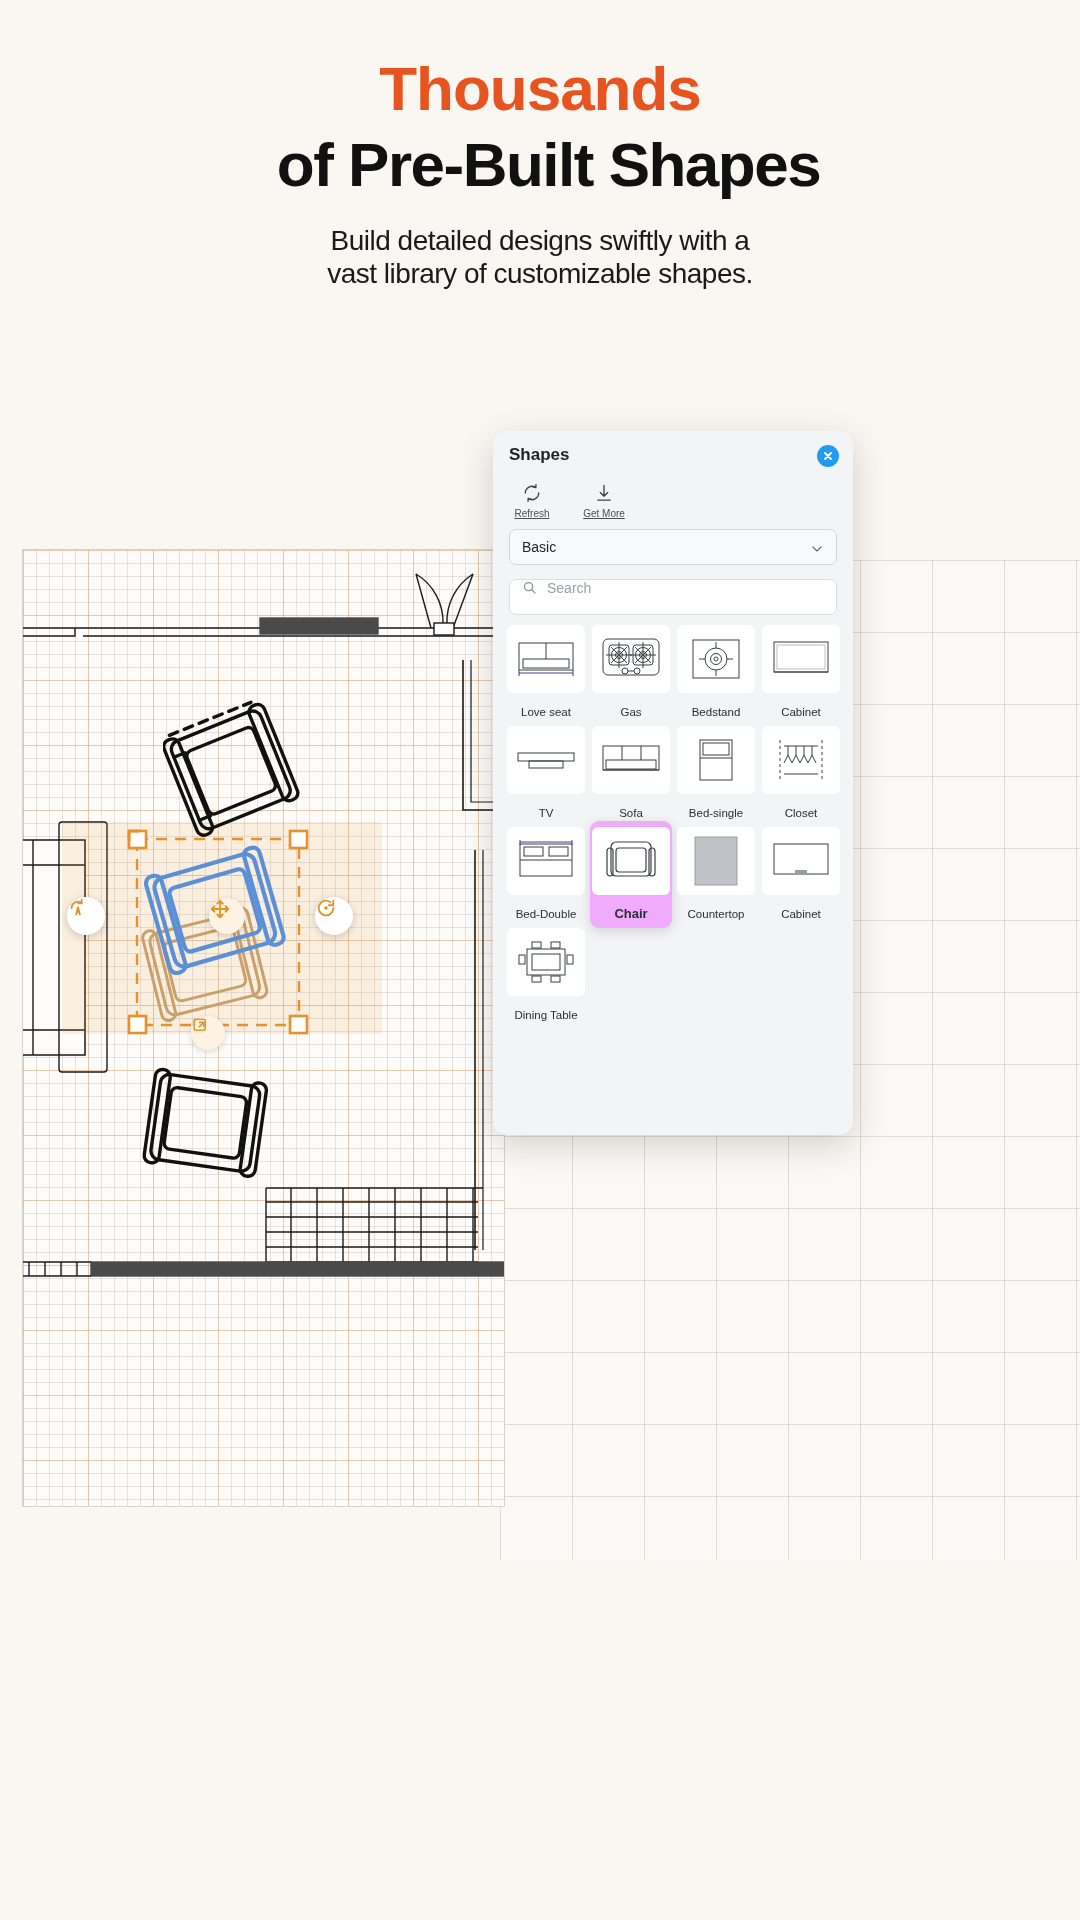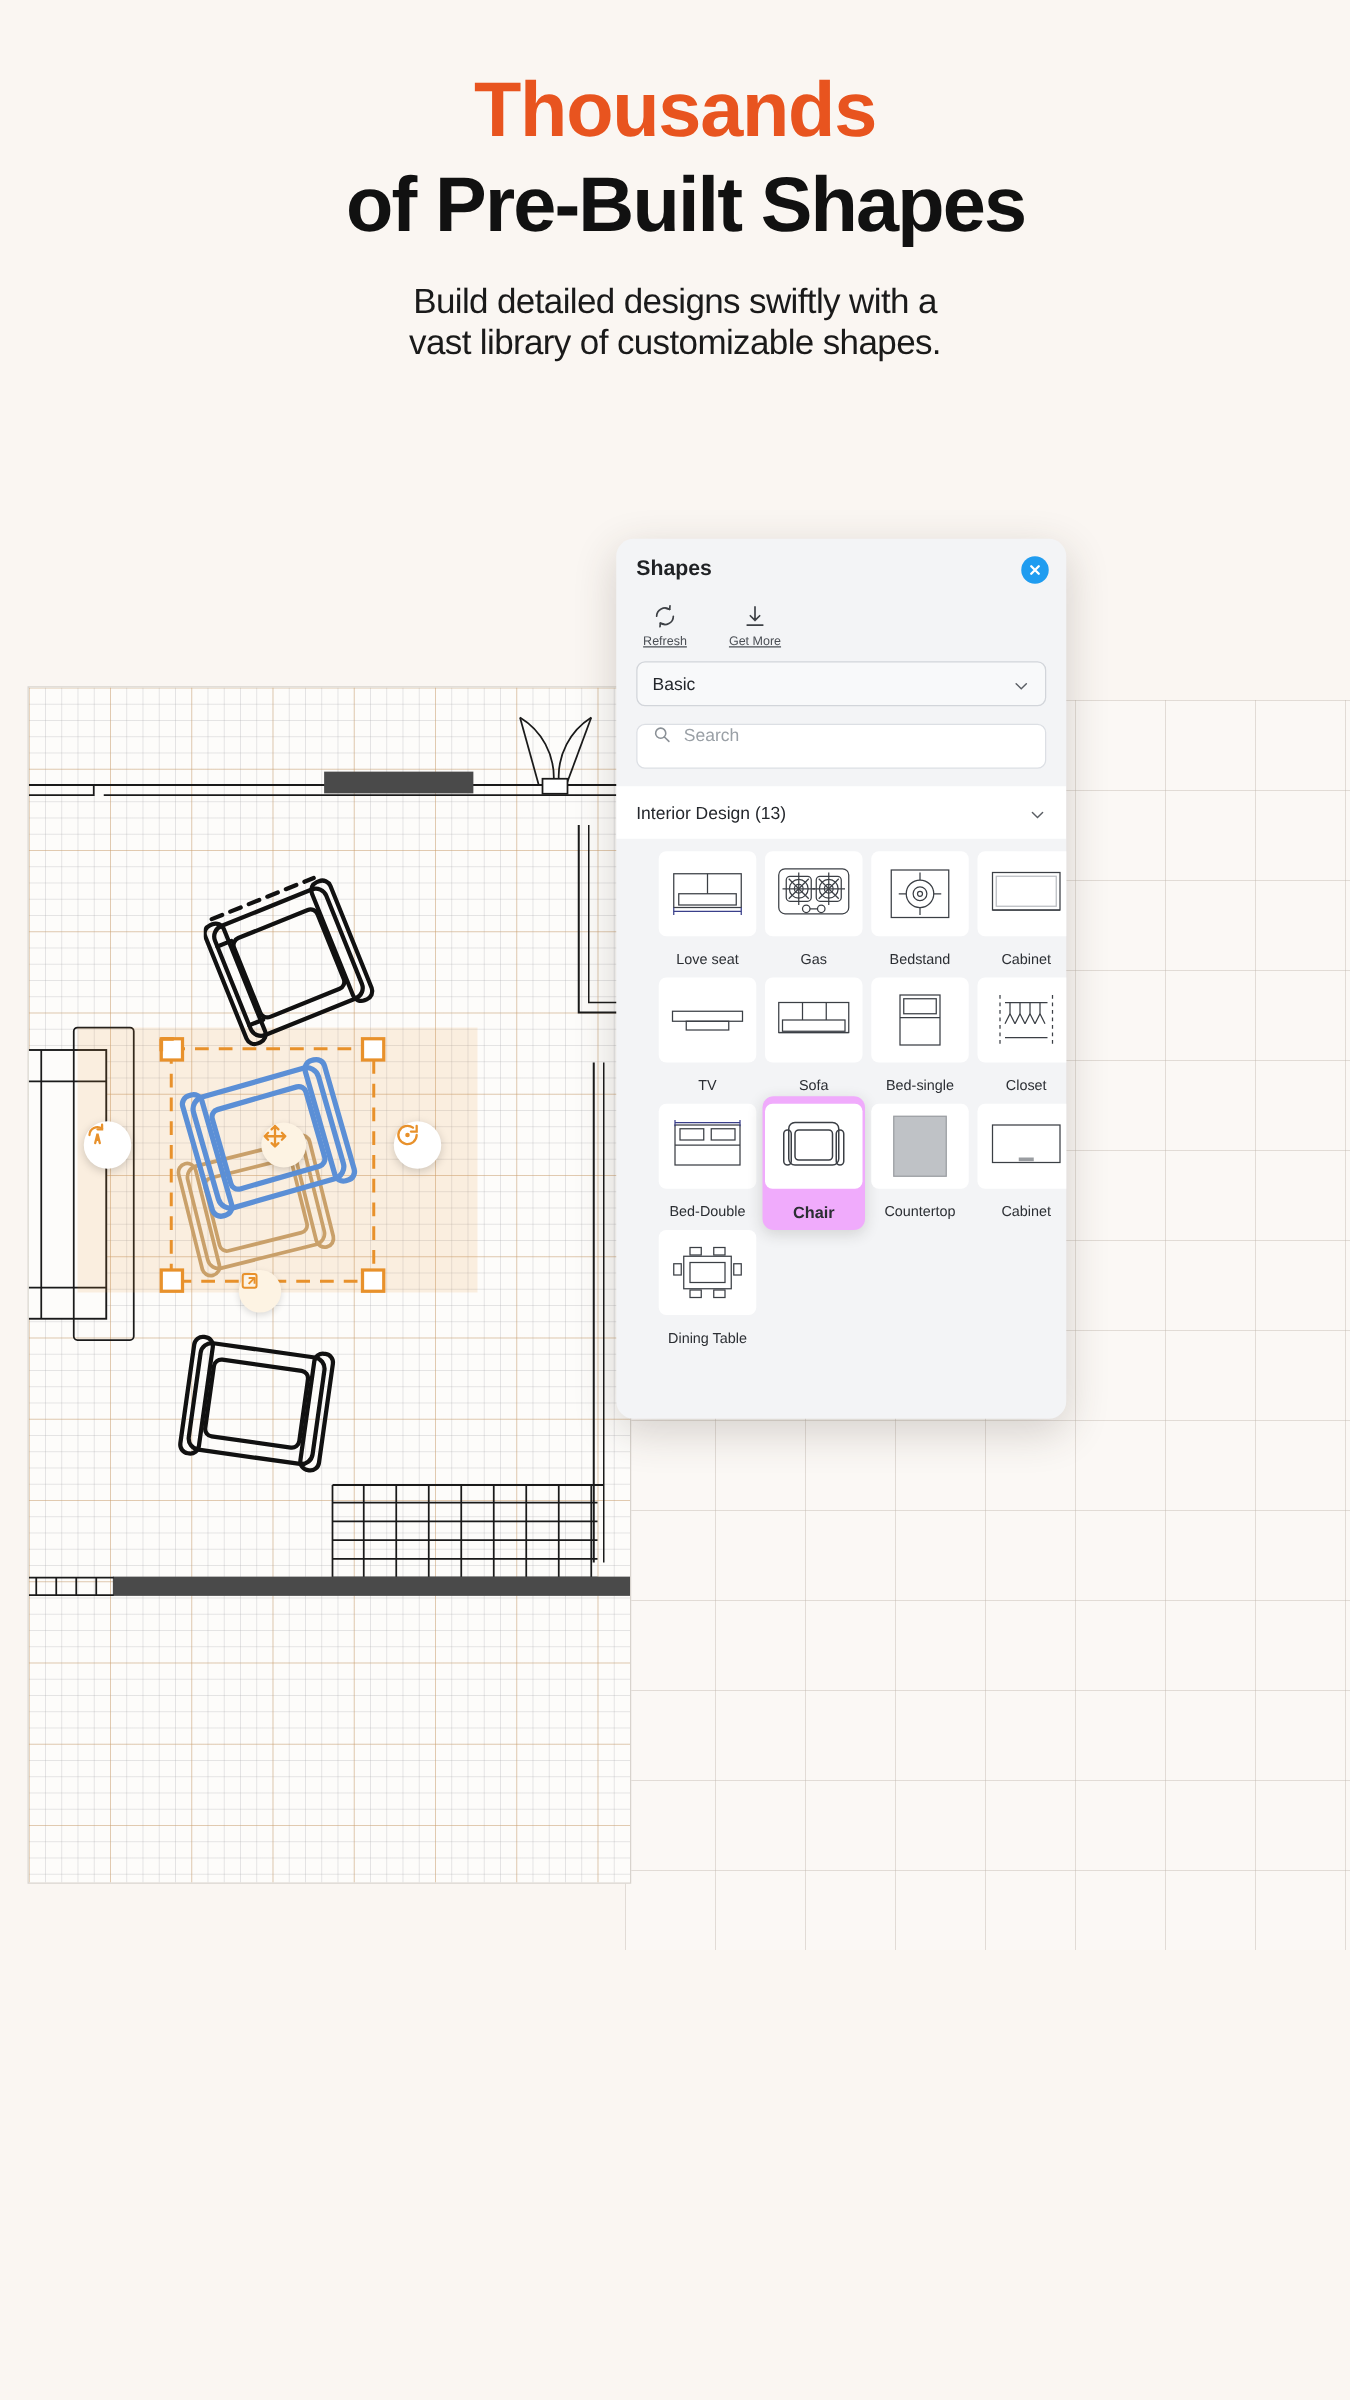--- a/index.html
+++ b/index.html
@@ -105,21 +105,21 @@
     margin:14px 0 0 0; height:42px; background:#fff;
     display:flex; align-items:center; padding:0 16px;
     position:relative;
   }
   .cat-label { font-size:14px; color:#24272c; }
   .cat-row .chev { position:absolute; right:16px; top:16px; }
 
   .grid {
     padding:10px 30px 0 14px;
     display:grid; grid-template-columns:repeat(4,1fr);
-    column-gap:7px; row-gap:0;margin-left:20px;
+    column-gap:7px; row-gap:0;
   }
   .cell { display:flex; flex-direction:column; align-items:center; }
   .thumb {
     width:78px; height:68px; background:#fff; border-radius:6px;
     display:flex; align-items:center; justify-content:center;
     margin-bottom:5px;
   }
   .cell-label {
     font-size:11.5px; color:#2b2e33; text-align:center;
     height:28px; line-height:28px; white-space:nowrap;
@@ -321,26 +321,20 @@
   </div>
 
   <div class="searchbox">
     <svg width="15" height="15" viewBox="0 0 24 24" fill="none" stroke="#8a9096" stroke-width="2" stroke-linecap="round">
       <circle cx="10.5" cy="10.5" r="6.5"></circle>
       <path d="M15.3 15.3 L21 21"></path>
     </svg>
     <span class="search-ph">Search</span>
   </div>
 
-  <div class="cat-row">
-    <span class="cat-label">Interior Design (13)</span>
-    <svg class="chev" width="14" height="14" viewBox="0 0 24 24" fill="none" stroke="#5a5e64" stroke-width="2" stroke-linecap="round">
-      <path d="M5 8.5 L12 15.5 L19 8.5"></path>
-    </svg>
-  </div>
 
   <div class="grid">
 
     <div class="cell">
       <div class="thumb">
         <svg width="62" height="44" viewBox="0 0 62 44" fill="none" stroke="#3b3f45" stroke-width="1">
           <rect x="4" y="6" width="54" height="27"></rect>
           <rect x="8" y="22" width="46" height="9"></rect>
           <path d="M31 6 v16"></path>
           <path d="M4 36 h54" stroke="#3a3f8a"></path>

